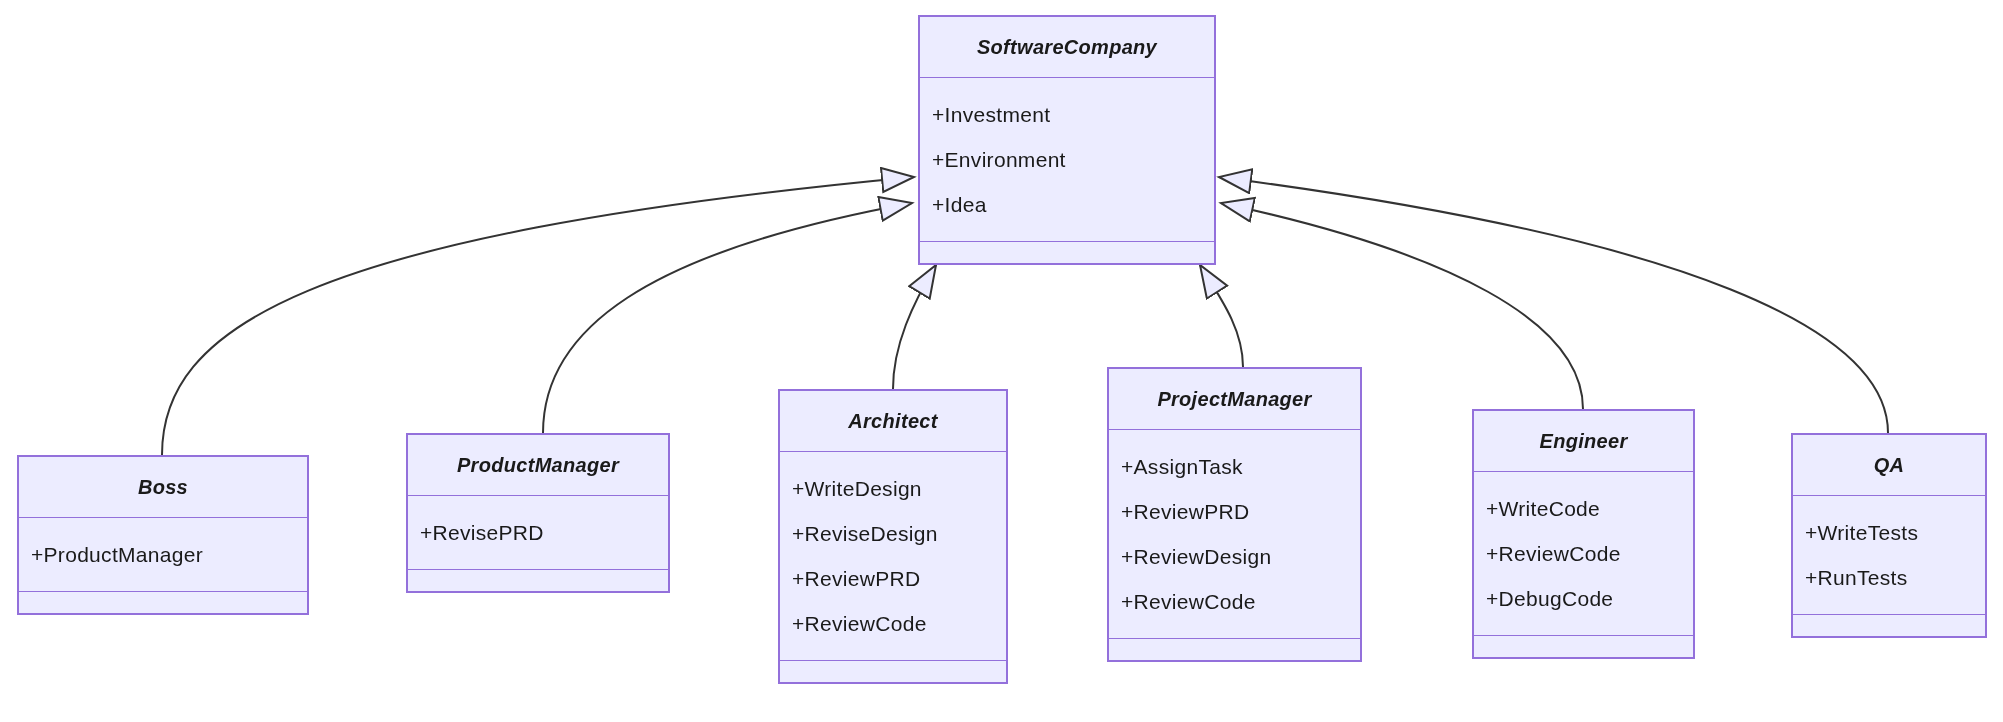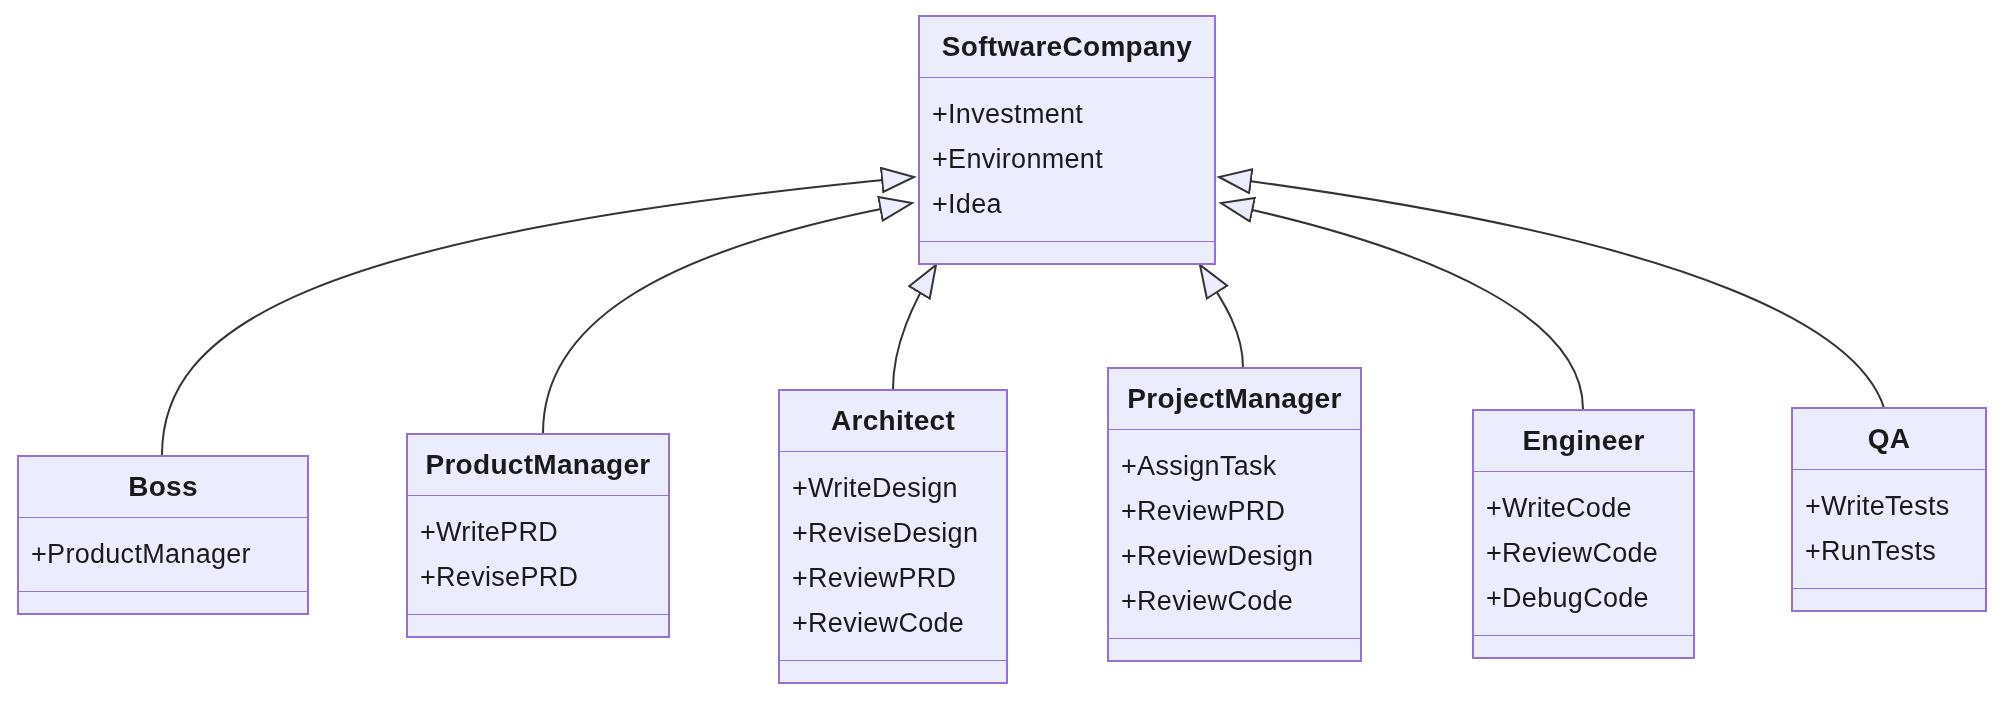--- a/index.html
+++ b/index.html
@@ -14,39 +14,40 @@
   .cls{
     position:absolute;
     background:#ECECFF;
     border:2px solid #9370DB;
     box-sizing:border-box;
     color:#1a1a1a;
   }
   .cls-title{
     height:60px;
     display:flex;align-items:center;justify-content:center;
-    font-weight:bold;font-size:28px;
+    font-weight:bold;font-size:20px;
     border-bottom:1.5px solid #9370DB;
     letter-spacing:0.3px;
+    font-style:italic;
   }
   .cls-attrs{
     padding:14px 12px;
-    font-size:27px;line-height:45px;
+    font-size:21px;line-height:45px;
     border-bottom:1.5px solid #9370DB;
     letter-spacing:0.3px;
   }
   .cls-methods{height:21px;}
   
   .box-software-company{left:918px;top:15px;width:298px;}
   .box-boss{left:17px;top:455px;width:292px;}
   .box-product-manager{left:406px;top:433px;width:264px;}
   .box-architect{left:778px;top:389px;width:230px;}
   .box-project-manager{left:1107px;top:367px;width:255px;}
   .box-engineer{left:1472px;top:409px;width:223px;}
-  .box-qa{left:1791px;top:407px;width:196px;}
+  .box-qa{left:1791px;top:433px;width:196px;}
 </style>
 </head>
 <body>
 
 <div class="canvas">
 
   <svg class="edges" width="2003" height="722" viewBox="0 0 2003 722" xmlns="http://www.w3.org/2000/svg">
     <defs>
       <marker id="tri" markerUnits="userSpaceOnUse" markerWidth="36" markerHeight="28" refX="33" refY="13" orient="auto">
         <path d="M 1 1 L 33 13 L 1 25 z" fill="#ECECFF" stroke="#333333" stroke-width="2"></path>
@@ -74,21 +75,20 @@
     <div class="cls-title">Boss</div>
     <div class="cls-attrs">
       <div>+ProductManager</div>
     </div>
     <div class="cls-methods"></div>
   </div>
 
   <div class="cls box-product-manager">
     <div class="cls-title">ProductManager</div>
     <div class="cls-attrs">
-      <div>+WritePRD</div>
       <div>+RevisePRD</div>
     </div>
     <div class="cls-methods"></div>
   </div>
 
   <div class="cls box-architect">
     <div class="cls-title">Architect</div>
     <div class="cls-attrs">
       <div>+WriteDesign</div>
       <div>+ReviseDesign</div>

